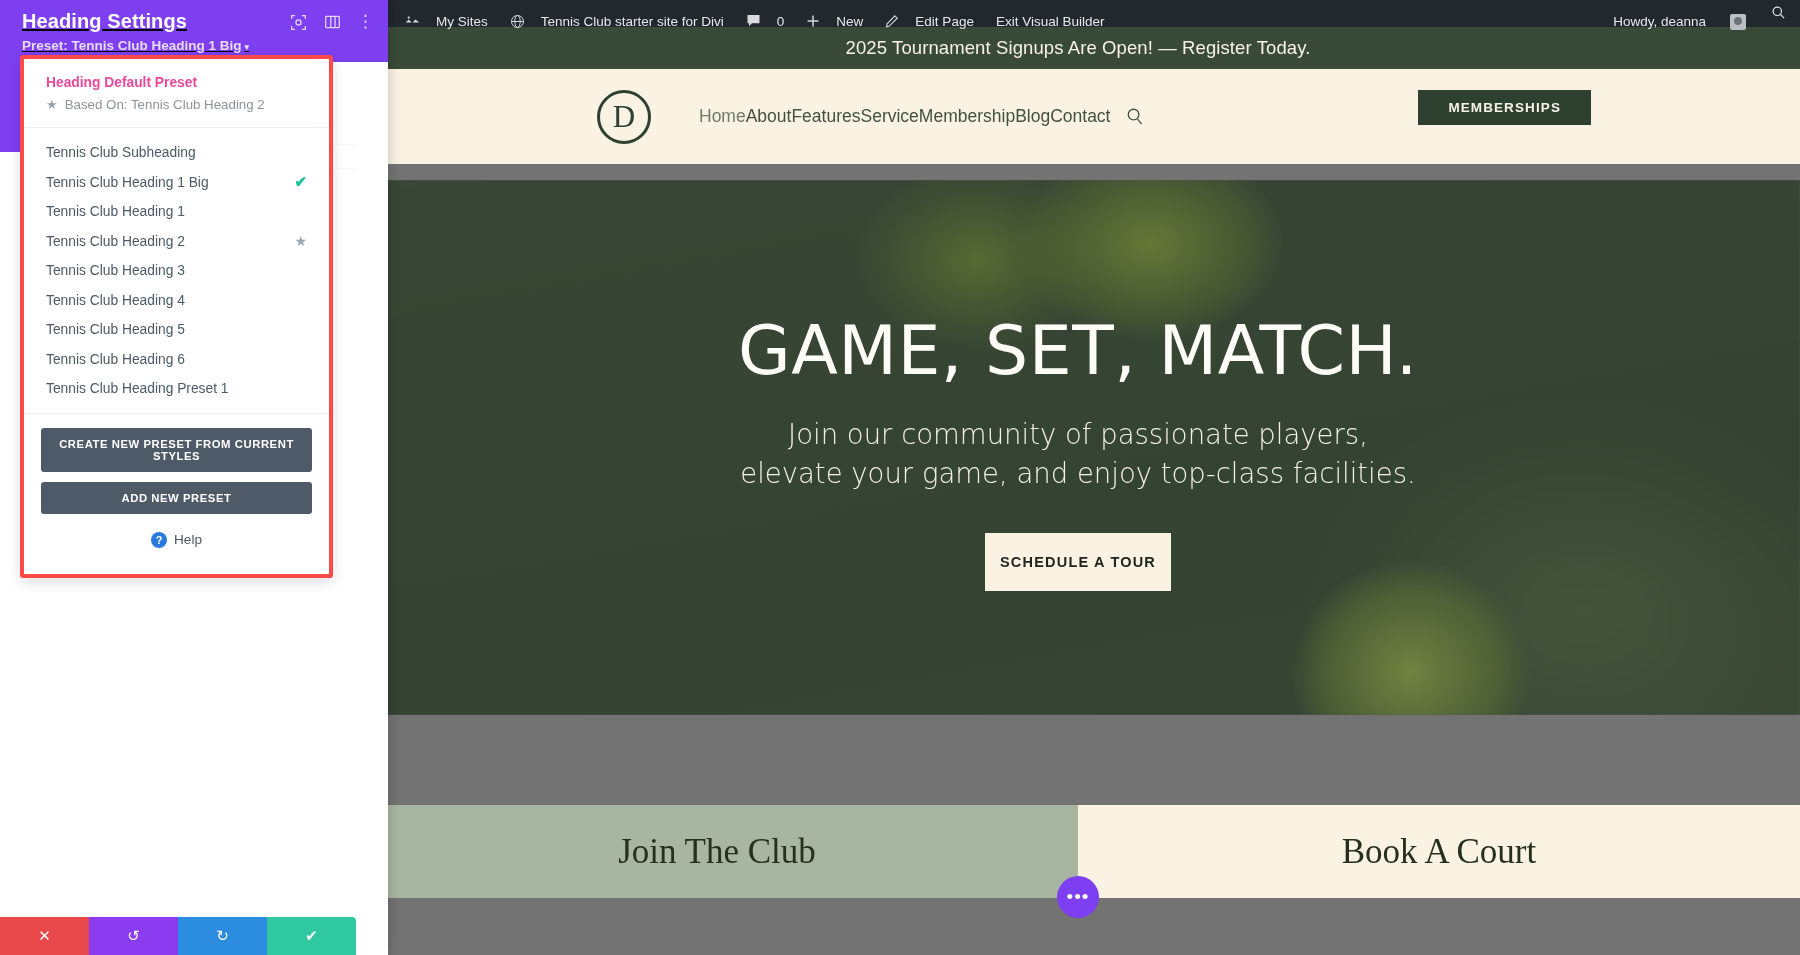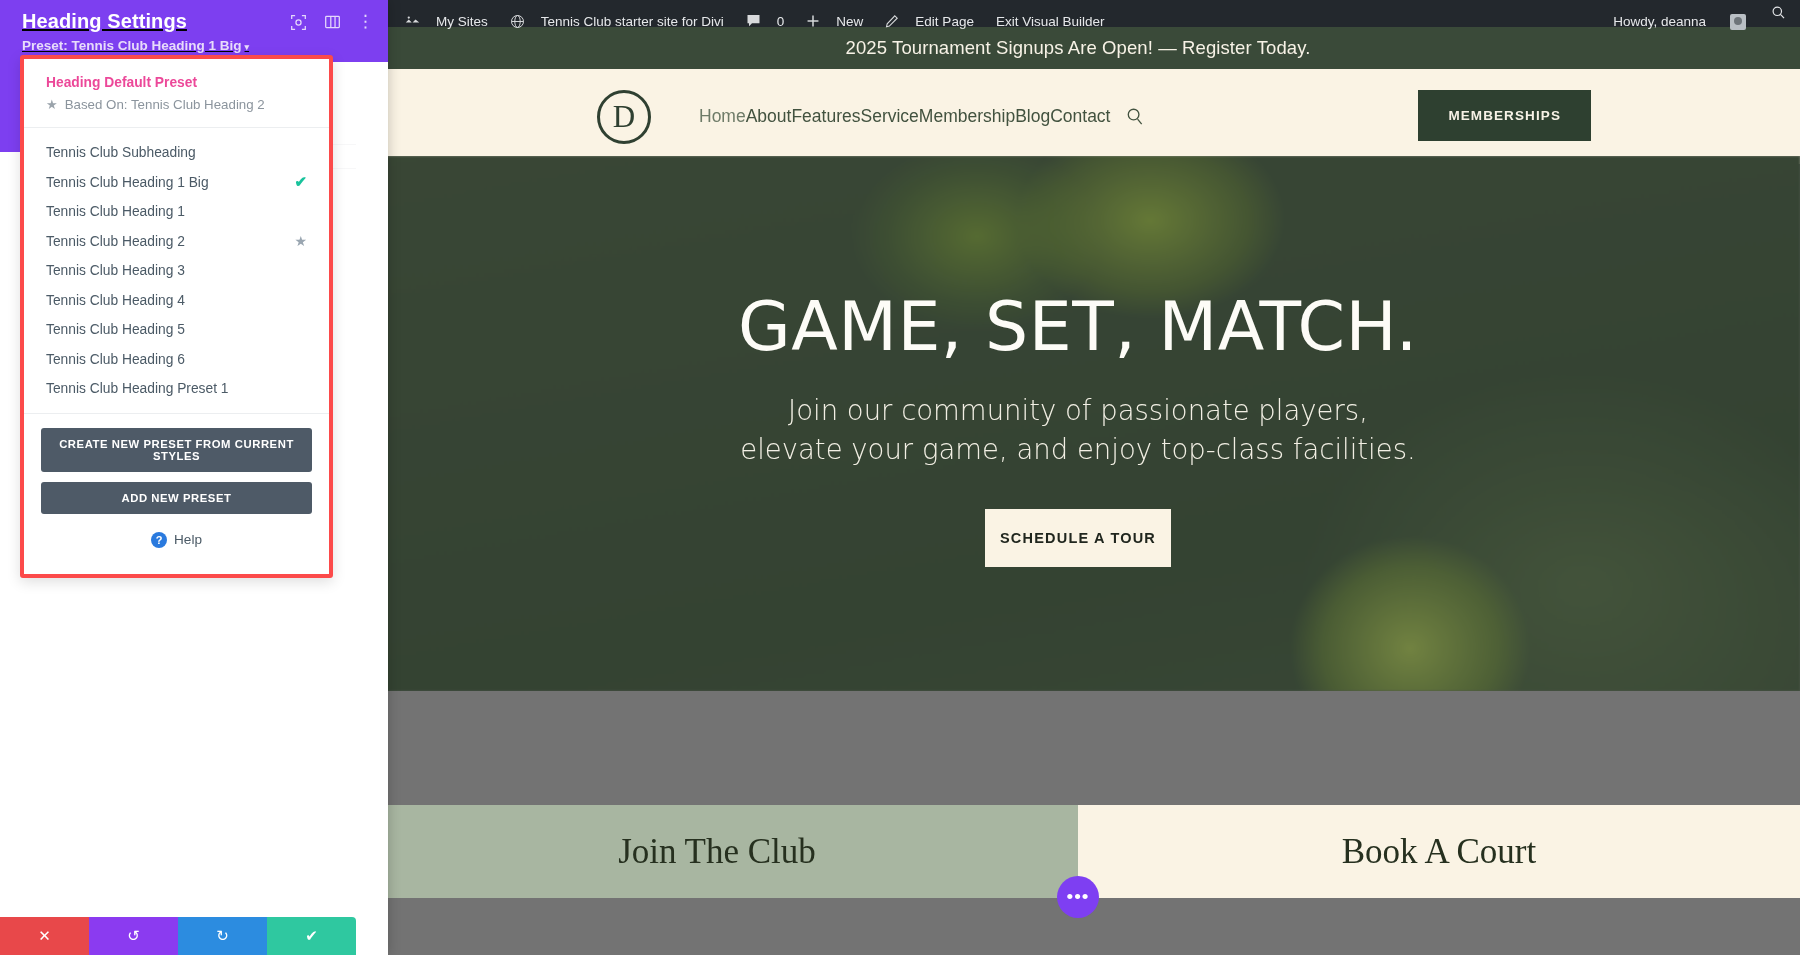--- a/index.html
+++ b/index.html
@@ -32,26 +32,26 @@
   .nav-links { display:flex; align-items:center; margin-left:48px; }
   .nav-links a {
     color:#42523f; font-size:17.5px; text-decoration:none;
     font-family:"Liberation Sans", sans-serif;
   }
   .nav-links a.current { color:#6e7b68; }
   .nav-search { margin-left:16px; color:#42523f; font-size:19px; display:flex; align-items:center; }
   .memberships-btn {
     position:absolute; right:209px; top:calc(50% - 27px);
     background:#2e4030; color:#f7f2e6; font-size:13.5px; font-weight:bold;
-    letter-spacing:1.1px; padding:18px 30px; border:none; cursor:pointer;
+    letter-spacing:1.1px; padding:10px 30px; border:none; cursor:pointer;
   }
 
   
   .hero {
-    position:absolute; left:0; top:156px; width:100%; height:535px;
+    position:absolute; left:0; top:180px; width:100%; height:535px;
     overflow:hidden;
     text-decoration:underline;
   }
   .hero-bg {
     position:absolute; inset:0;
     background:
       radial-gradient(ellipse 180px 130px at 55% 12%, rgba(183,210,66,.85) 0%, rgba(150,180,50,.35) 55%, rgba(0,0,0,0) 75%),
       radial-gradient(ellipse 160px 120px at 43% 15%, rgba(160,195,55,.7) 0%, rgba(120,160,50,.25) 55%, rgba(0,0,0,0) 78%),
       radial-gradient(ellipse 150px 140px at 73% 92%, rgba(200,220,90,.95) 0%, rgba(160,190,60,.45) 58%, rgba(0,0,0,0) 80%),
       radial-gradient(ellipse 400px 300px at 85% 80%, rgba(120,140,90,.5) 0%, rgba(0,0,0,0) 70%),

